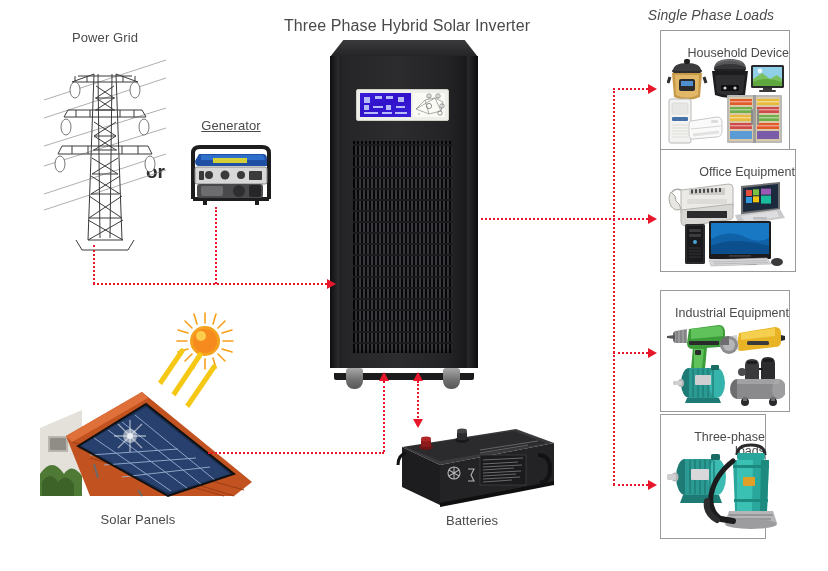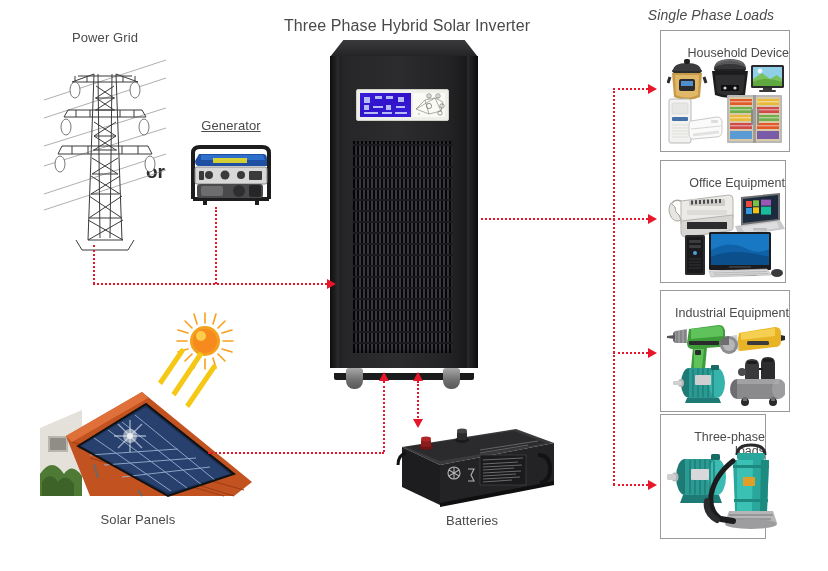--- a/index.html
+++ b/index.html
@@ -450,21 +450,21 @@
               <rect x="90" y="68" width="22" height="1.4"></rect>
           </g>
           <rect x="86" y="38" width="3" height="48" fill="#9d9d9b"></rect>
           <rect x="84" y="52" width="2" height="16" rx="1" fill="#8a8a88"></rect>
           <rect x="90" y="52" width="2" height="16" rx="1" fill="#8a8a88"></rect>
         </g>
       </svg>
     </div>
   </div>
 
-  <div class="loadbox" style="left:660px; top:160px; width:126px; height:123px;">
+  <div class="loadbox" style="left:660px; top:149px; width:136px; height:123px;">
     <div class="title">Office Equipment</div>
     <div class="content">
       <svg width="118" height="91" viewBox="0 0 118 91">
 
         <g>
           <path d="M14 14 L62 8 Q66 8 66 12 L66 30 Q66 34 62 34 L18 40 Q14 40 14 36 Z" fill="#eceae6" stroke="#b5b3af"></path>
           <rect x="22" y="12" width="36" height="7" rx="1" fill="#cfcdc9"></rect>
           <g fill="#4b4b4d">
             <rect x="24" y="13.5" width="2" height="4"></rect>
               <rect x="28" y="13.2" width="2" height="4"></rect>

